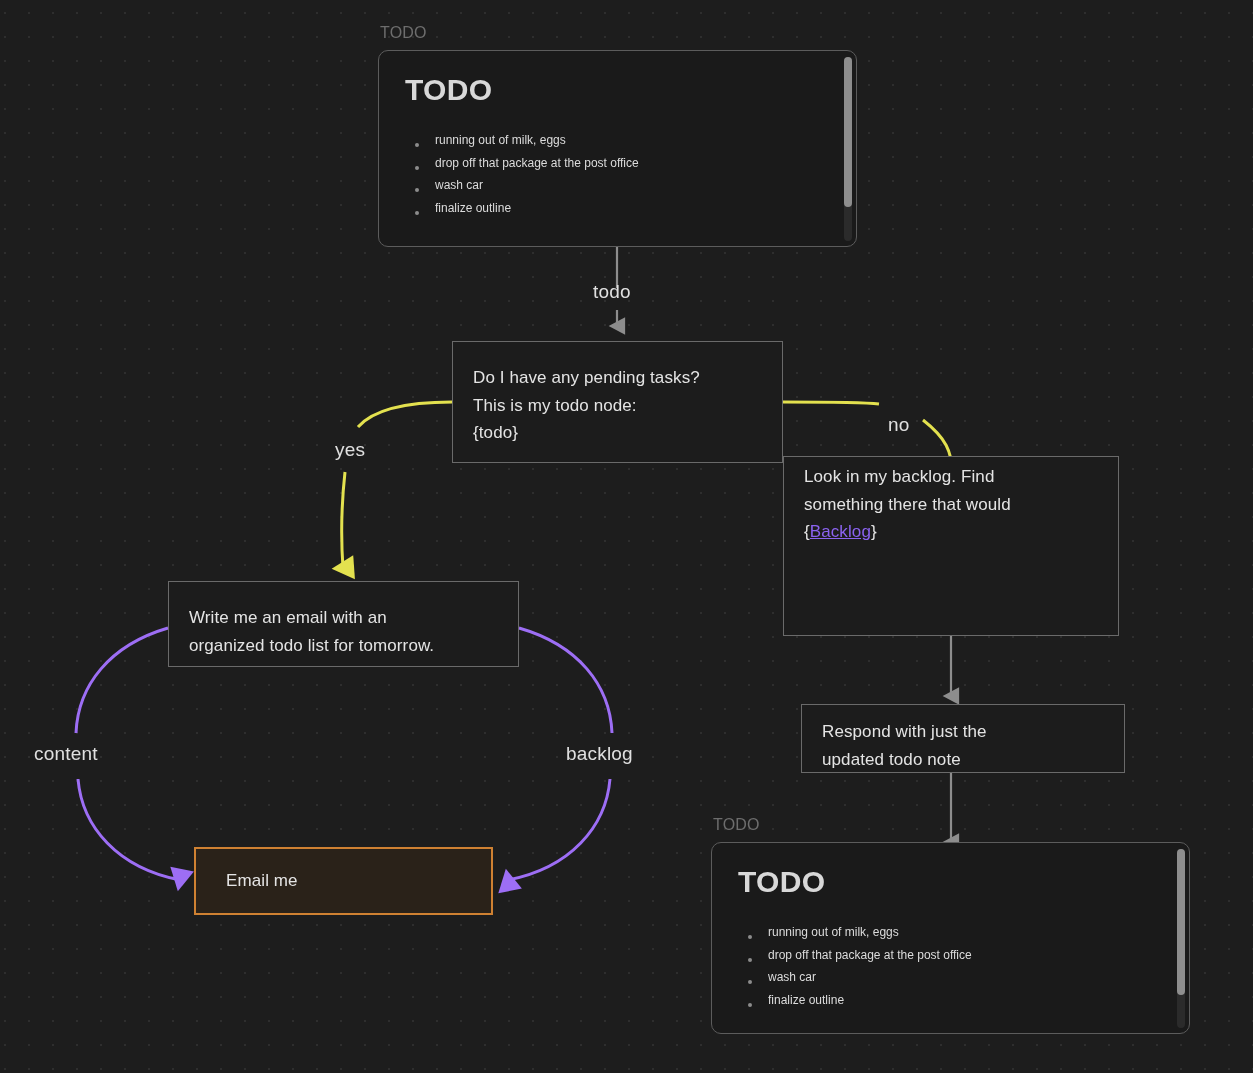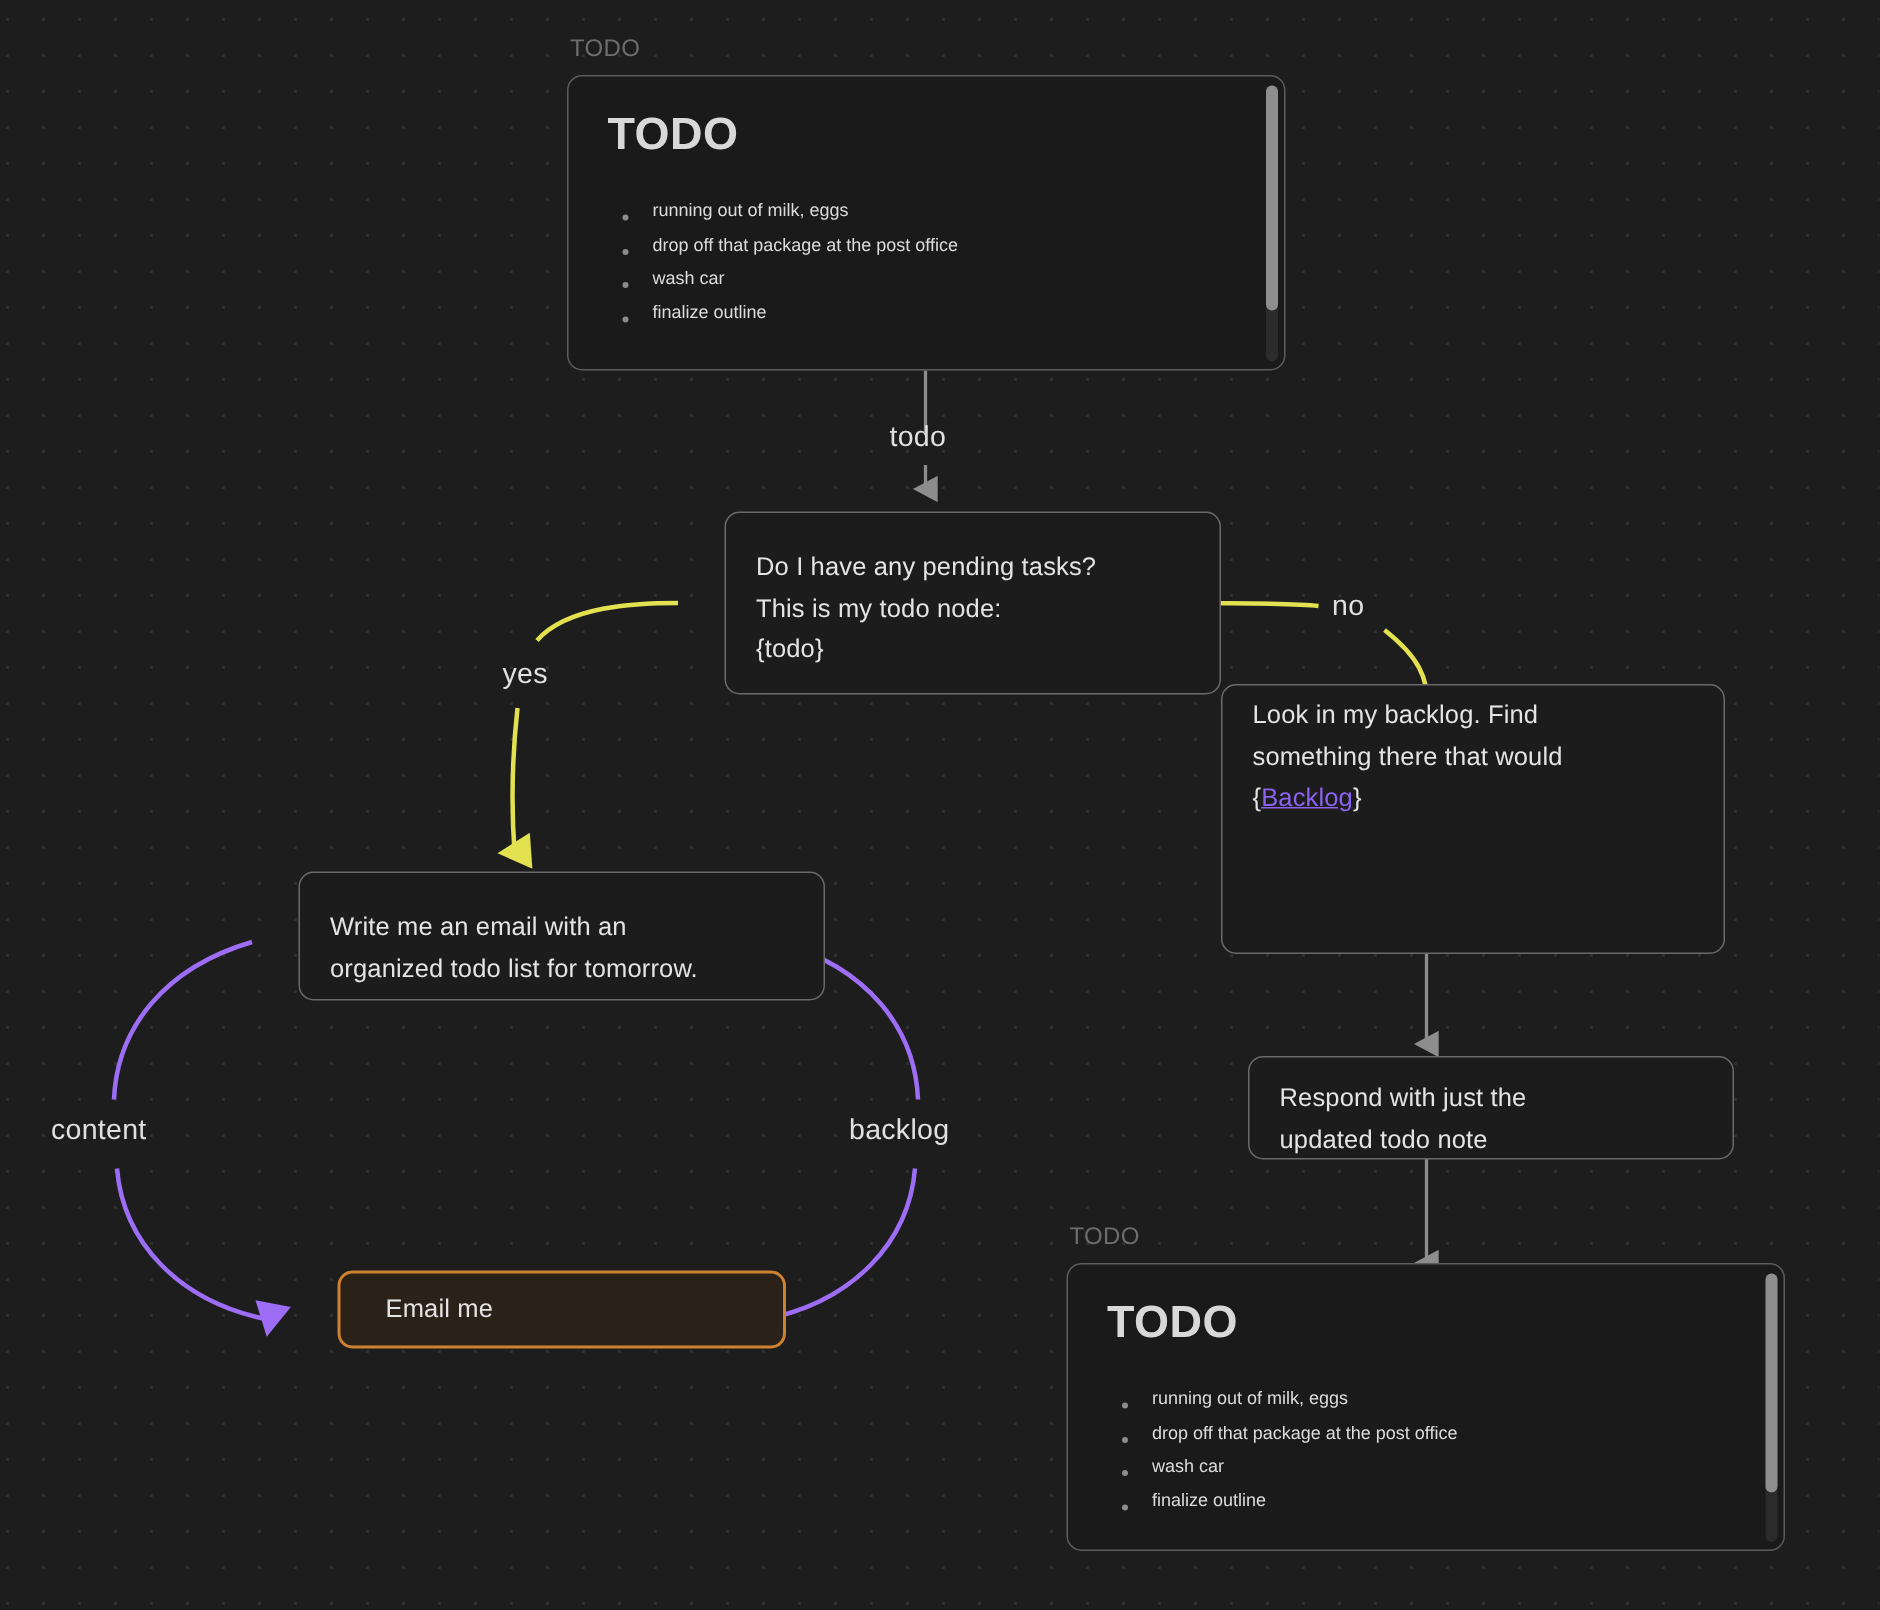--- a/index.html
+++ b/index.html
@@ -21,23 +21,22 @@
     position:absolute; left:0; top:0;
     width:1253px; height:1073px;
     pointer-events:none;
   }
 
   
   .node {
     position:absolute;
     background:#1c1c1c;
     border:1px solid #6a6a6a;
-    border-radius:10px;
+    border-radius:0;
     color:#e4e4e4;
-    margin-left:31px;
   }
   .node.prompt {
     padding:16px 20px;
     font-size:17px;
     line-height:1.62;
     letter-spacing:.1px;
   }
   .node.accent-orange {
     border:2px solid #cf8132;
     background:#2a2219;
@@ -163,21 +162,21 @@
     <g>
       <path d="M519,628 C578,645 610,685 612,733" stroke="#9d6ef5" stroke-width="3" fill="none"></path>
       <path d="M610,779 C606,827 570,868 508,880" stroke="#9d6ef5" stroke-width="3" fill="none" marker-end="url(#ar-purple)"></path>
     </g>
   </svg>
 
   <div class="edge-label" style="left:593px; top:281px;">todo</div>
 
   <div class="edge-label" style="left:335px; top:439px;">yes</div>
 
-  <div class="edge-label" style="left:888px; top:394px;">no</div>
+  <div class="edge-label" style="left:888px; top:414px;">no</div>
 
   <div class="edge-label" style="left:34px; top:743px;">content</div>
 
   <div class="edge-label" style="left:566px; top:743px;">backlog</div>
 
   <div class="notewrap" style="left:378px; top:50px; width:479px; height:197px;">
     <div class="note-label">TODO</div>
     <div class="note">
       <div class="note-inner">
         <div class="note-title">TODO</div>
@@ -211,21 +210,21 @@
   <div class="node prompt" style="left:801px; top:704px; width:324px; height:69px; padding-top:13px;">
     <div>Respond with just the</div>
     <div>updated todo note</div>
   </div>
 
   <div class="node prompt" style="left:168px; top:581px; width:351px; height:86px; padding-top:22px;">
     <div>Write me an email with an</div>
     <div>organized todo list for tomorrow.</div>
   </div>
 
-  <div class="node prompt accent-orange" style="left:194px; top:847px; width:299px; height:52px; display:flex; align-items:center; padding-left:30px;">
+  <div class="node prompt accent-orange" style="left:194px; top:847px; width:299px; height:68px; display:flex; align-items:center; padding-left:30px;">
     <span class="nodetext">Email me</span>
   </div>
 
   <div class="notewrap" style="left:711px; top:842px; width:479px; height:192px;">
     <div class="note-label">TODO</div>
     <div class="note">
       <div class="note-inner">
         <div class="note-title">TODO</div>
         <ul class="note-list">
           <li>running out of milk, eggs</li>

